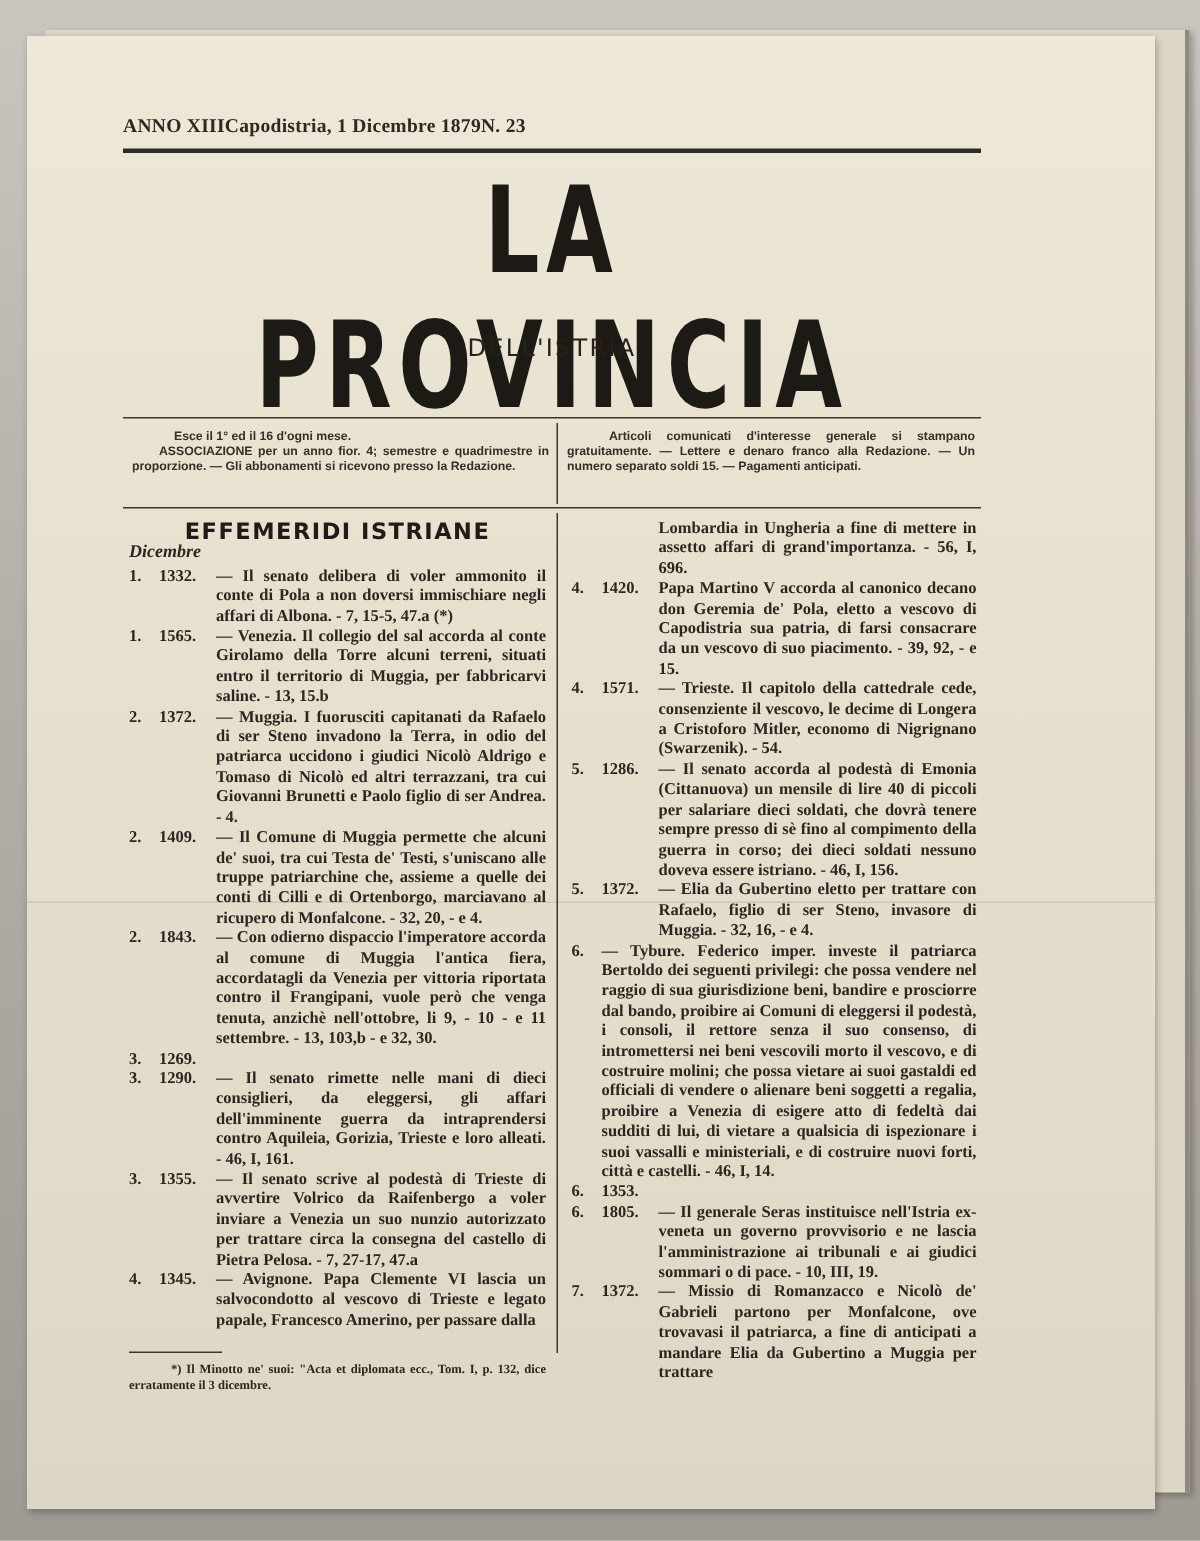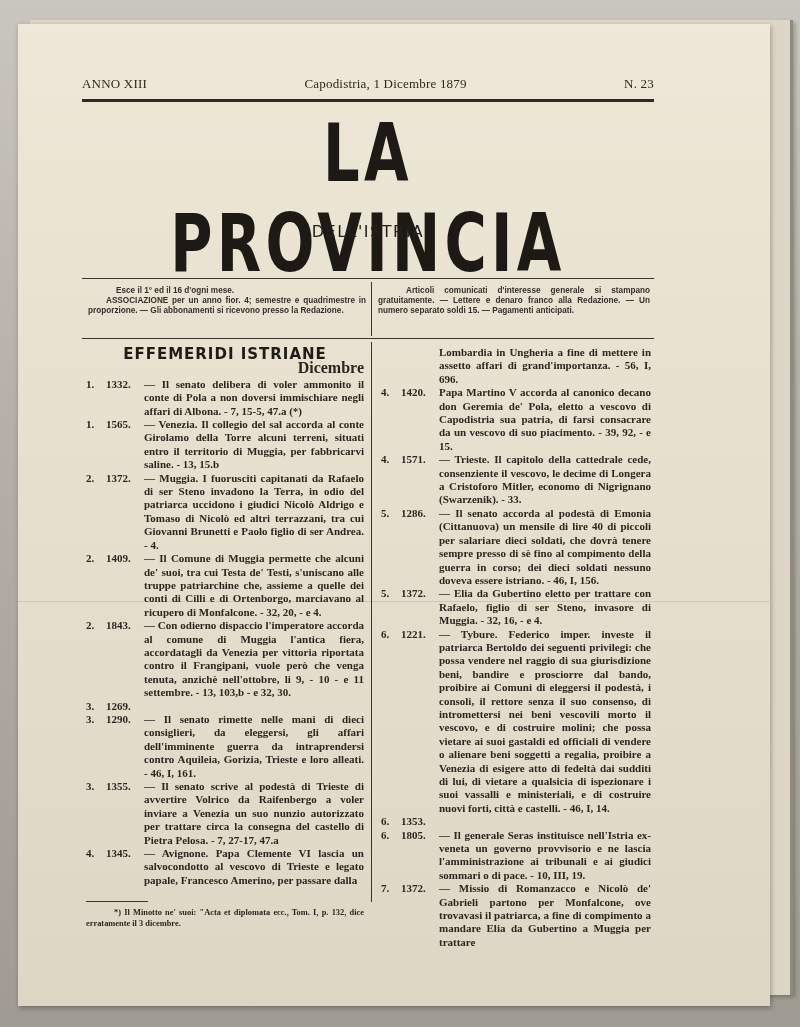--- a/index.html
+++ b/index.html
@@ -24,22 +24,22 @@
     background: linear-gradient(180deg, #eee8d8 0%, #e8e1cf 35%, #e2dbc9 75%, #ddd6c4 100%);
     box-shadow: 1px 2px 5px rgba(0,0,0,0.3);
     color: #2a2620;
   }
   .fold-h {
     position: absolute; left: 0; right: 0; top: 577px; height: 1px;
     background: rgba(140,130,110,0.25);
   }
   .masthead-top {
     position: absolute; left: 64px; top: 52px; width: 572px;
-    display: flex; justify-content: space-between; align-items: baseline;
-    font-family: "Liberation Serif", serif; font-weight: normal;
+    display: flex; justify-content: flex-start; align-items: baseline;
+    font-family: "Liberation Serif", serif; font-weight: bold;
     font-size: 13px; letter-spacing: 0.2px; color: #2d2922;
   }
   .rule-thick {
     position: absolute; left: 64px; top: 75px; width: 572px; height: 3px;
     background: #2e2a24;
   }
   .title {
     position: absolute; left: 64px; top: 85px; width: 572px;
     text-align: center;
     font-family: "DejaVu Sans", sans-serif; font-weight: bold;
@@ -77,21 +77,21 @@
   }
   .col-left { left: 68px; width: 278px; }
   .col-right { left: 363px; width: 270px; }
   .section-title {
     text-align: center;
     font-family: "DejaVu Sans", sans-serif; font-weight: bold;
     font-size: 15px; letter-spacing: 1px; margin: 2px 0 0 0;
     color: #1f1c17;
   }
   .section-sub {
-    text-align: right; font-weight: bold; font-size: 16px; margin: 0 0 3px 0;
+    text-align: left; font-weight: bold; font-size: 12px; margin: 0 0 3px 0; font-style: italic;
   }
   .entry { display: flex; margin: 0; }
   .entry .day { width: 20px; flex: none; }
   .entry .year { width: 38px; flex: none; }
   .entry .text { flex: 1; text-align: justify; }
   .cont { padding-left: 58px; text-align: justify; }
   .footnote-rule {
     width: 62px; height: 1px; background: #3a362e; margin: 14px 0 6px 0;
   }
   .footnote {
@@ -189,45 +189,44 @@
     <div class="cont">Lombardia in Ungheria a fine di mettere in assetto affari di grand'importanza. - 56, I, 696.</div>
 
     <div class="entry">
       <span class="day">4.</span>
       <span class="year">1420.</span>
       <span class="text">Papa Martino V accorda al canonico decano don Geremia de' Pola, eletto a vescovo di Capodistria sua patria, di farsi consacrare da un vescovo di suo piacimento. - 39, 92, - e 15.</span>
     </div>
     <div class="entry">
       <span class="day">4.</span>
       <span class="year">1571.</span>
-      <span class="text">— Trieste. Il capitolo della cattedrale cede, consenziente il vescovo, le decime di Longera a Cristoforo Mitler, economo di Nigrignano (Swarzenik). - 33.</span>
+      <span class="text">— Trieste. Il capitolo della cattedrale cede, consenziente il vescovo, le decime di Longera a Cristoforo Mitler, economo di Nigrignano (Swarzenik). - 54.</span>
     </div>
     <div class="entry">
       <span class="day">5.</span>
       <span class="year">1286.</span>
       <span class="text">— Il senato accorda al podestà di Emonia (Cittanuova) un mensile di lire 40 di piccoli per salariare dieci soldati, che dovrà tenere sempre presso di sè fino al compimento della guerra in corso; dei dieci soldati nessuno doveva essere istriano. - 46, I, 156.</span>
     </div>
     <div class="entry">
       <span class="day">5.</span>
       <span class="year">1372.</span>
       <span class="text">— Elia da Gubertino eletto per trattare con Rafaelo, figlio di ser Steno, invasore di Muggia. - 32, 16, - e 4.</span>
     </div>
     <div class="entry">
       <span class="day">6.</span>
-      <span class="year">1221.</span>
       <span class="text">— Tybure. Federico imper. investe il patriarca Bertoldo dei seguenti privilegi: che possa vendere nel raggio di sua giurisdizione beni, bandire e prosciorre dal bando, proibire ai Comuni di eleggersi il podestà, i consoli, il rettore senza il suo consenso, di intromettersi nei beni vescovili morto il vescovo, e di costruire molini; che possa vietare ai suoi gastaldi ed officiali di vendere o alienare beni soggetti a regalia, proibire a Venezia di esigere atto di fedeltà dai sudditi di lui, di vietare a qualsicia di ispezionare i suoi vassalli e ministeriali, e di costruire nuovi forti, città e castelli. - 46, I, 14.</span>
     </div>
     <div class="entry">
       <span class="day">6.</span>
       <span class="year">1353.</span>
     </div>
     <div class="entry">
       <span class="day">6.</span>
       <span class="year">1805.</span>
       <span class="text">— Il generale Seras instituisce nell'Istria ex-veneta un governo provvisorio e ne lascia l'amministrazione ai tribunali e ai giudici sommari o di pace. - 10, III, 19.</span>
     </div>
     <div class="entry">
       <span class="day">7.</span>
       <span class="year">1372.</span>
-      <span class="text">— Missio di Romanzacco e Nicolò de' Gabrieli partono per Monfalcone, ove trovavasi il patriarca, a fine di compimento a mandare Elia da Gubertino a Muggia per trattare</span>
+      <span class="text">— Missio di Romanzacco e Nicolò de' Gabrieli partono per Monfalcone, ove trovavasi il patriarca, a fine di anticipati a mandare Elia da Gubertino a Muggia per trattare</span>
     </div>
   </div>
 </div>
 
 </body></html>

